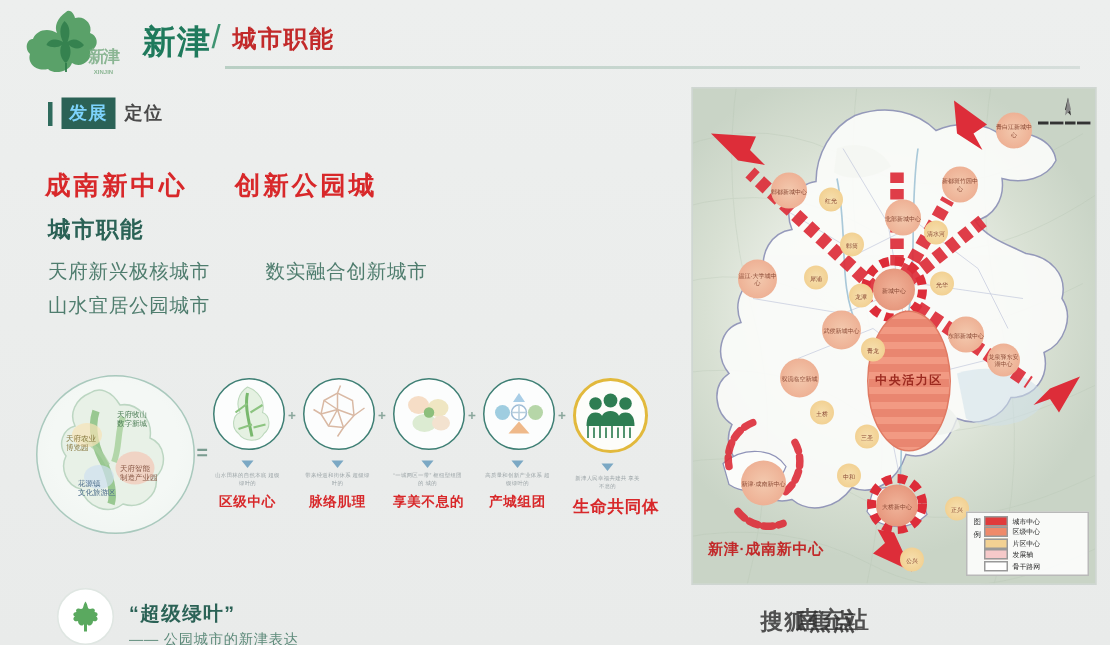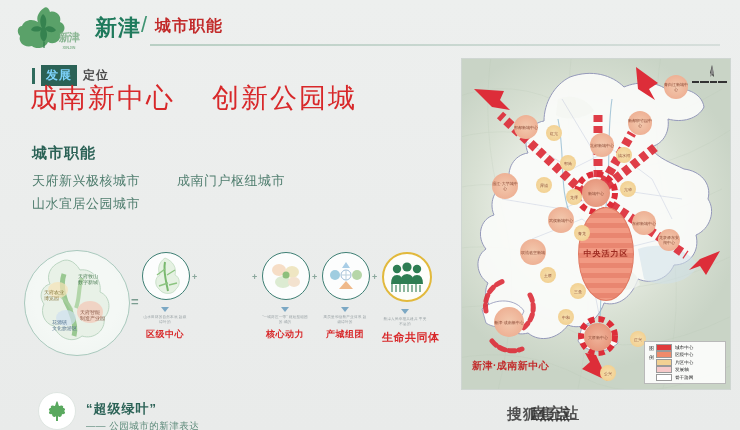--- a/index.html
+++ b/index.html
@@ -23,21 +23,21 @@
   .head-rule{position:absolute;left:150px;top:44px;width:570px;height:2px;background:linear-gradient(90deg,#b9cfc4,#d6dedb);}
 
   
   .left{position:absolute;left:0;top:52px;width:452px;height:378px;}
 
   .kicker{position:absolute;left:32px;top:13px;display:flex;align-items:center;gap:6px;}
   .kicker-bar{width:3px;height:16px;background:#2f6b5d;}
   .kicker-badge{background:#2b6256;color:#7dd3fc;font-size:12px;font-weight:bold;padding:2px 5px;letter-spacing:1px;}
   .kicker-sub{color:#4a4a4a;font-size:12px;font-weight:bold;letter-spacing:1px;}
 
-  .headline{position:absolute;left:30px;top:28px;font-size:27px;font-weight:normal;color:#d8282a;letter-spacing:2px;white-space:nowrap;}
+  .headline{position:absolute;left:30px;top:60px;font-size:17px;font-weight:bold;color:#d8282a;letter-spacing:2px;white-space:nowrap;}
   .headline .gap{display:inline-block;width:18px;}
 
   .sub-h{position:absolute;left:32px;top:92px;font-size:15px;font-weight:bold;color:#2b6256;letter-spacing:1px;}
 
   .func-grid{position:absolute;left:32px;top:120px;width:300px;
     display:grid;grid-template-columns:145px 145px;grid-auto-rows:23px;}
   .func-item{font-size:13px;color:#4f7d6e;letter-spacing:.5px;}
 
   
   .diagram{position:absolute;left:0;top:190px;width:452px;height:188px;}
@@ -144,21 +144,21 @@
     <div class="headline">
       <span>成南新中心</span>
       <span class="gap"></span>
       <span>创新公园城</span>
     </div>
 
     <div class="sub-h">城市职能</div>
 
     <div class="func-grid">
       <div class="func-item">天府新兴极核城市</div>
-      <div class="func-item">成南门户枢纽城市</div>
+      <div class="func-item">数实融合创新城市</div>
       <div class="func-item">山水宜居公园城市</div>
     </div>
 
     <div class="diagram">
 
       <div class="big-circle"></div>
       <svg class="map-leaf" viewBox="0 0 92 92">
         <path d="M30 6 C20 10 16 20 20 28 C12 30 8 40 14 48 C10 56 14 68 24 70 C28 82 42 88 52 80 C64 84 76 74 74 62 C82 54 80 40 70 36 C72 24 62 12 50 14 C44 4 36 2 30 6 Z" fill="#e8f1e7" stroke="#bcd6c2" stroke-width="1"></path>
         <path d="M34 18 C30 30 34 44 40 54 C44 64 46 74 44 80" fill="none" stroke="#7fba74" stroke-width="5" opacity=".75"></path>
         <path d="M52 22 C48 32 50 42 46 52" fill="none" stroke="#9bcb8e" stroke-width="4" opacity=".7"></path>
@@ -188,36 +188,51 @@
               <path d="M22 16 L14 22 M24 22 L32 17 M25 30 L16 33 M26 32 L34 30" fill="none" stroke="#8cc480" stroke-width="1.4"></path>
             </svg>
           </div>
           <div class="arrow"></div>
           <div class="cap">山水田林的自然本底
 超级绿叶的</div>
           <div class="lab">区级中心</div>
         </div>
         <div class="plus" style="left:50px;">+</div>
 
+        <div class="node" style="left:60px;">
+          <div class="circ">
+            <svg viewBox="0 0 46 46" width="46" height="46">
+              <g fill="none" stroke="#d9b9a4" stroke-width="1">
+                <path d="M13 14 L22 9 L32 14 L33 24 L26 32 L16 31 L11 23 Z"></path>
+                <path d="M22 9 L22 20 M13 14 L22 20 M33 24 L22 20 M22 20 L26 32 M11 23 L22 20 M16 31 L22 20"></path>
+                <path d="M6 20 L11 23 M40 19 L33 24 M22 38 L26 32 M24 4 L22 9"></path>
+              </g>
+            </svg>
+          </div>
+          <div class="arrow"></div>
+          <div class="cap">带来经道和街休系
+超级绿叶的</div>
+          <div class="lab">脉络肌理</div>
+        </div>
         <div class="plus" style="left:110px;">+</div>
 
         <div class="node" style="left:120px;">
           <div class="circ">
             <svg viewBox="0 0 46 46" width="46" height="46">
               <ellipse cx="16" cy="17" rx="7" ry="6" fill="#f6ddc6"></ellipse>
               <ellipse cx="29" cy="19" rx="7" ry="6" fill="#efe6c2"></ellipse>
               <ellipse cx="20" cy="29" rx="8" ry="6" fill="#dcebd2"></ellipse>
               <ellipse cx="31" cy="29" rx="6" ry="5" fill="#f3e2cf"></ellipse>
               <circle cx="23" cy="22" r="3.5" fill="#8dbf7c"></circle>
             </svg>
           </div>
           <div class="arrow"></div>
           <div class="cap">“一城两区一带”
 枢纽型组团的 城的</div>
-          <div class="lab">核心动力</div>
+          <div class="lab">享美不息的</div>
         </div>
         <div class="plus" style="left:170px;">+</div>
 
         <div class="node" style="left:180px;">
           <div class="circ">
             <svg viewBox="0 0 46 46" width="46" height="46">
               <circle cx="23" cy="22" r="5" fill="#fff" stroke="#9fbcd6" stroke-width="1"></circle>
               <path d="M23 9 l4 6 h-8 z" fill="#a8cde6"></path>
               <circle cx="12" cy="22" r="5" fill="#9fcde0"></circle>
               <circle cx="34" cy="22" r="5" fill="#b6d6a8"></circle>

